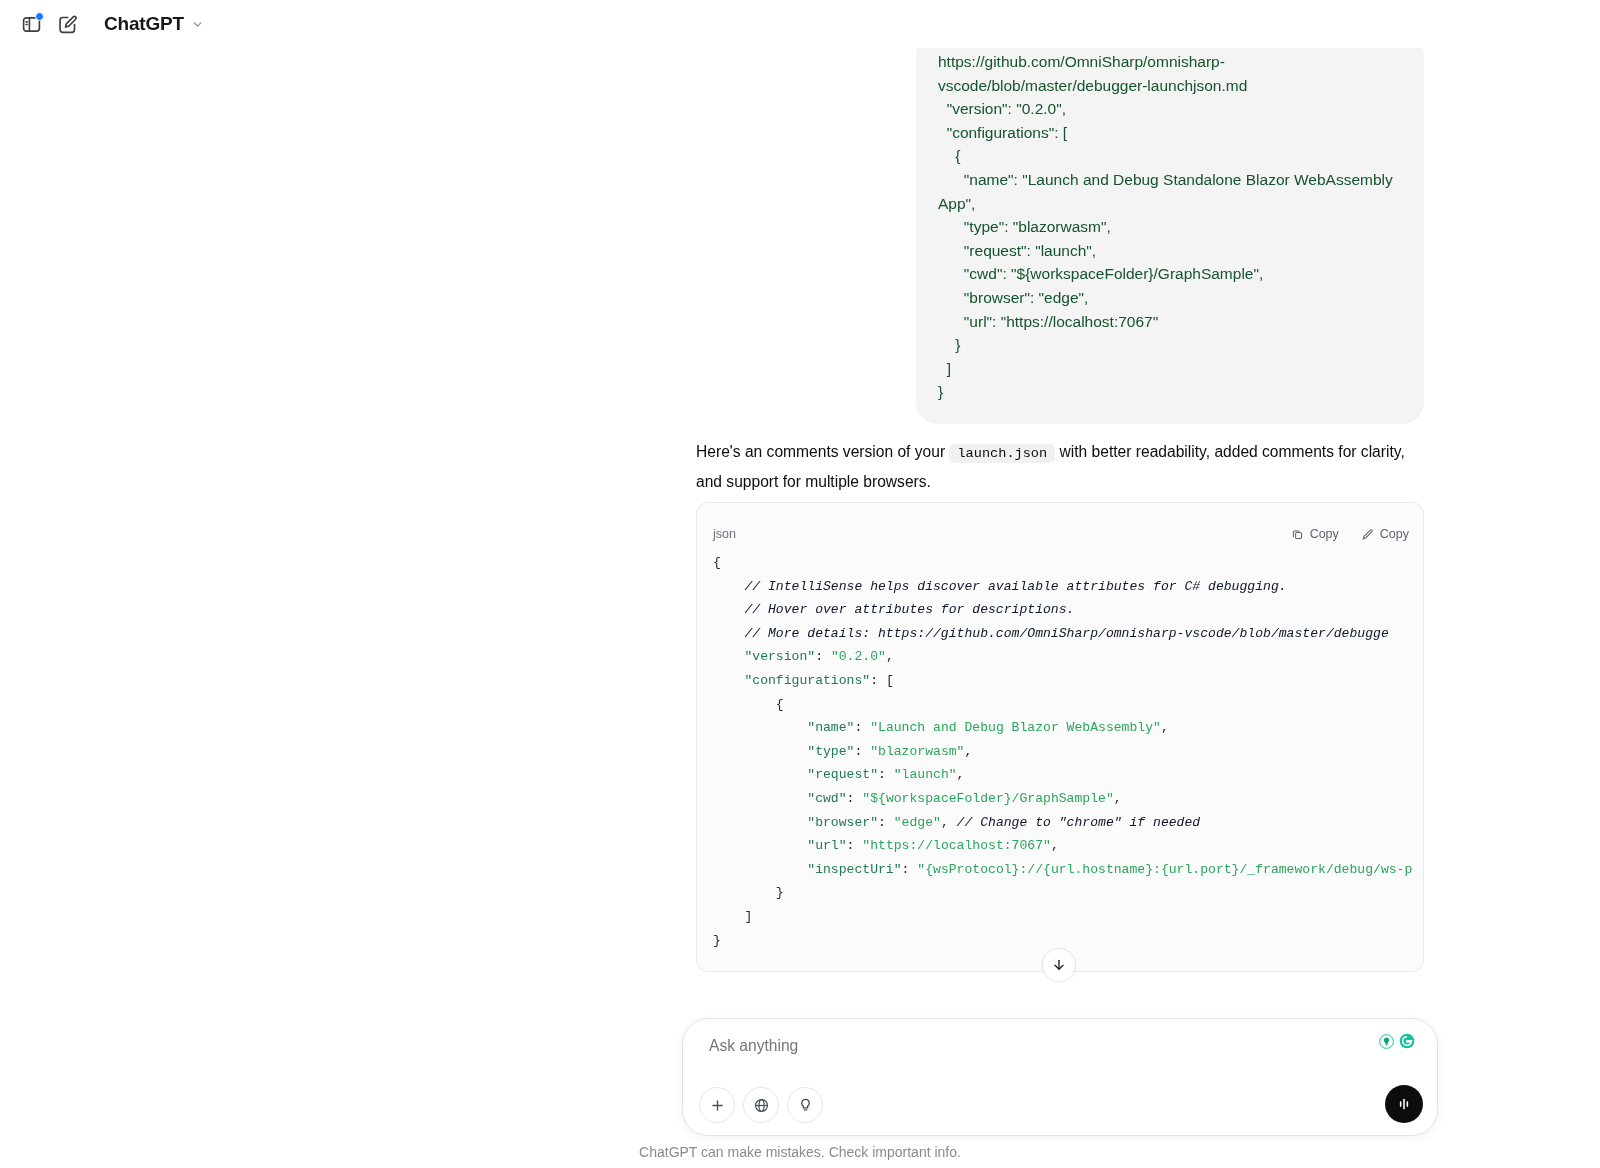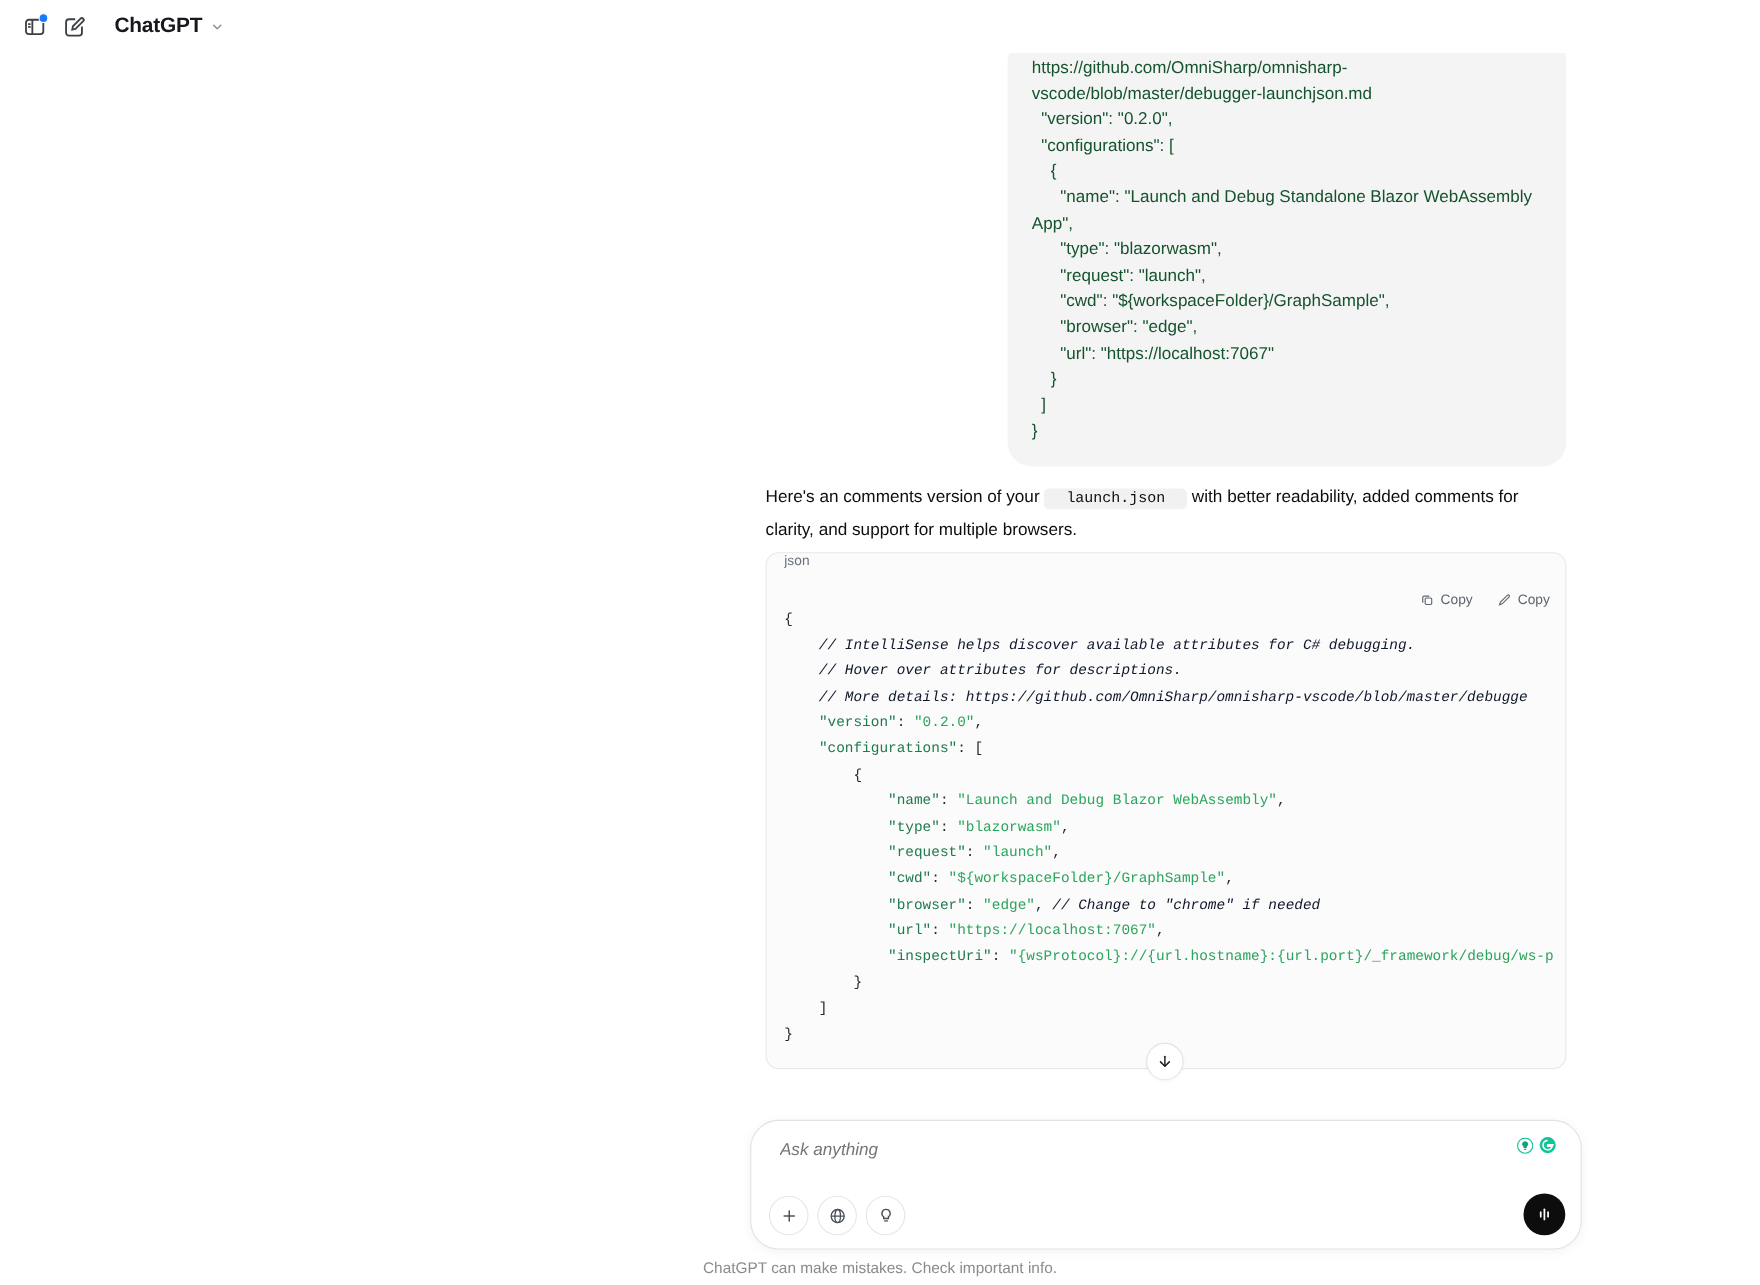--- a/index.html
+++ b/index.html
@@ -47,32 +47,32 @@
     font-size: 15.5px; line-height: 23.6px; color: #14532d;
     white-space: pre-wrap; word-break: break-word;
   }
 
   
   .assist-p {
     position: absolute; left: 696px; top: 390px; width: 732px;
     font-size: 15.6px; line-height: 28px; color: #0d0d0d;
   }
   code.inline {
-    background: #f1f1f1; border-radius: 5px; padding: 2px 20px;
+    background: #f1f1f1; border-radius: 5px; padding: 2px 8px;
     font-family: "Liberation Mono", monospace; font-size: 13.6px; color: #0d0d0d;
   }
 
   
   .codeblock {
     position: absolute; left: 696px; top: 454px; width: 728px; height: 470px;
     background: #fbfbfb; border: 1px solid #e8e8e8; border-radius: 12px;
     overflow: hidden;
   }
   .code-head {
-    height: 38px; display: flex; align-items: flex-start;
+    height: 38px; display: flex; align-items: flex-end;
     padding: 0 14px 0 16px; font-size: 12.5px; color: #67707b;
   }
   .code-lang { flex: 1; }
   .code-actions { display: flex; gap: 22px; margin-top: 35px; }
   .code-act {
     display: flex; align-items: center; gap: 6px;
     font-size: 12.5px; color: #5d656f; cursor: pointer; background: none; border: none;
     font-family: "Liberation Sans", sans-serif;
   }
   .code-body {
@@ -109,21 +109,21 @@
     z-index: 30;
   }
   .composer {
     position: absolute; left: 682px; top: 50px; width: 756px; height: 118px;
     background: #ffffff; border: 1px solid #e3e3e3; border-radius: 26px;
     box-shadow: 0 2px 10px rgba(0,0,0,.05);
   }
   .composer-input {
     position: absolute; left: 26px; top: 18px; right: 80px;
     font-size: 15.6px; color: #9a9a9a; background: none; border: none; outline: none;
-    font-family: "Liberation Sans", sans-serif; width: 620px; font-style: italic;
+    font-family: "Liberation Sans", sans-serif; width: 620px;
   }
   .gram {
     position: absolute; right: 22px; top: 14px;
     display: flex; align-items: center; gap: 5px;
   }
   .composer-tools {
     position: absolute; left: 16px; bottom: 12px; display: flex; gap: 8px;
   }
   .round-btn {
     width: 36px; height: 36px; border-radius: 50%;

